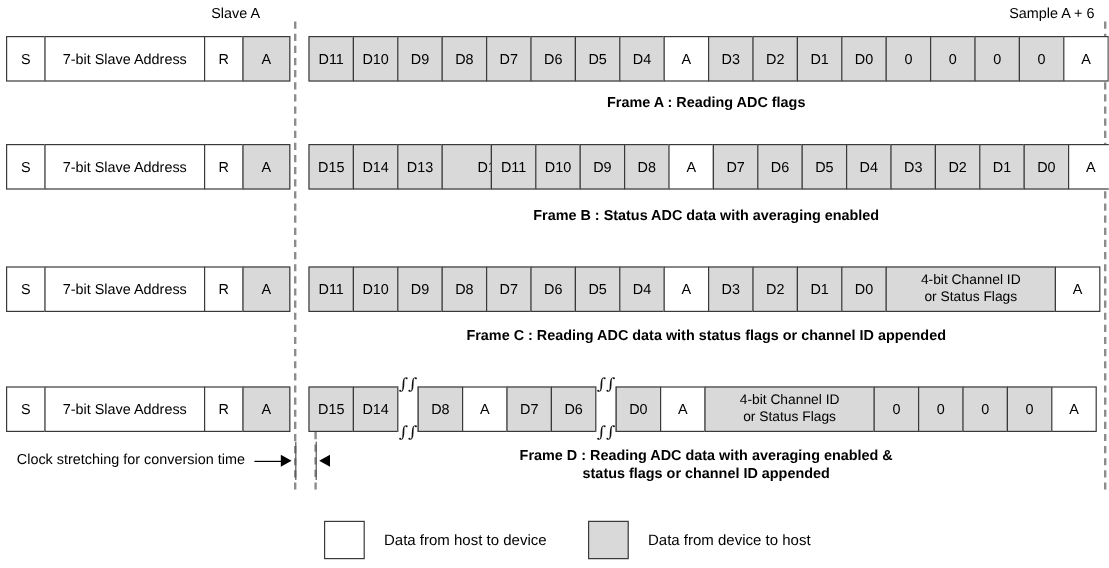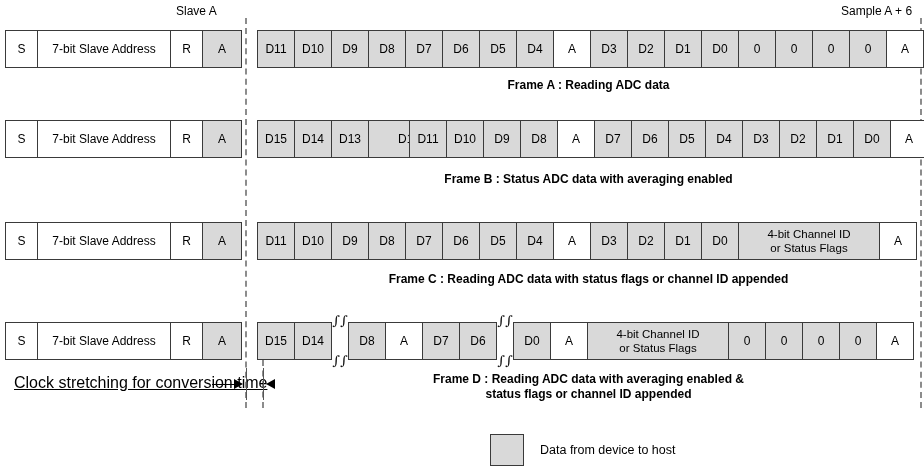--- a/index.html
+++ b/index.html
@@ -89,24 +89,23 @@
     font-size:12px;
     font-weight:bold;
     text-align:center;
     line-height:15px;
     white-space:pre-line;
   }
 
   
   .clk-text{
     position:absolute;
-    font-size:16px;
+    font-size:12px;
     white-space:nowrap;
     line-height:14px;
-    text-decoration:underline;
   }
   .clk-line{
     position:absolute;
     height:0;
     border-top:1.5px solid #000;
   }
   .arrow-r{
     position:absolute;
     width:0;height:0;
     border-top:5px solid transparent;
@@ -178,21 +177,21 @@
         <div class="cell dev" style="width: 38px; flex: 0 0 38px;">D3</div>
         <div class="cell dev" style="width: 38px; flex: 0 0 38px;">D2</div>
         <div class="cell dev" style="width: 38px; flex: 0 0 38px;">D1</div>
         <div class="cell dev" style="width: 38px; flex: 0 0 38px;">D0</div>
         <div class="cell dev" style="width: 38px; flex: 0 0 38px;">0</div>
         <div class="cell dev" style="width: 38px; flex: 0 0 38px;">0</div>
         <div class="cell dev" style="width: 38px; flex: 0 0 38px;">0</div>
         <div class="cell dev" style="width: 38px; flex: 0 0 38px;">0</div>
         <div class="cell host" style="width: 38px; flex: 0 0 38px;">A</div>
       </div>
-      <div class="caption" style="left: 257px; width: 663px; top: 78px;">Frame A : Reading ADC data</div>
+      <div class="caption" style="left: 257px; width: 663px; top: 78px;">Frame A : Reading ADC flags</div>
       <div class="frame-row" style="left: 5px; top: 120px;">
         <div class="cell host" style="width: 33px; flex: 0 0 33px;">S</div>
         <div class="cell host" style="width: 134px; flex: 0 0 134px;">7-bit Slave Address</div>
         <div class="cell host" style="width: 33px; flex: 0 0 33px;">R</div>
         <div class="cell dev" style="width: 40px; flex: 0 0 40px;">A</div>
       </div>
       <div class="frame-row" style="left: 257px; top: 120px;">
         <div class="cell dev" style="width: 38px; flex: 0 0 38px;">D15</div>
         <div class="cell dev" style="width: 38px; flex: 0 0 38px;">D14</div>
         <div class="cell dev" style="width: 38px; flex: 0 0 38px;">D13</div>
@@ -273,18 +272,22 @@
 status flags or channel ID appended</div>
     </div>
 
   <div class="clk-text" style="left:14px;top:376px;">Clock stretching for conversion time</div>
   <div class="clk-line" style="left:212px;top:384px;width:24px;"></div>
   <div class="arrow-r" style="left:234px;top:379px;"></div>
   <div class="arrow-l" style="left:266px;top:379px;"></div>
   <div class="tick-v" style="left:246px;top:368px;height:32px;"></div>
   <div class="tick-v" style="left:263px;top:368px;height:32px;"></div>
 
+  <div class="legend" style="left:270px;top:434px;">
+    <div class="swatch host"></div>
+    <div class="legend-text">Data from host to device</div>
+  </div>
   <div class="legend" style="left:490px;top:434px;text-align:right;">
     <div class="swatch dev"></div>
     <div class="legend-text">Data from device to host</div>
   </div>
 
 </div>
 
 </body></html>

